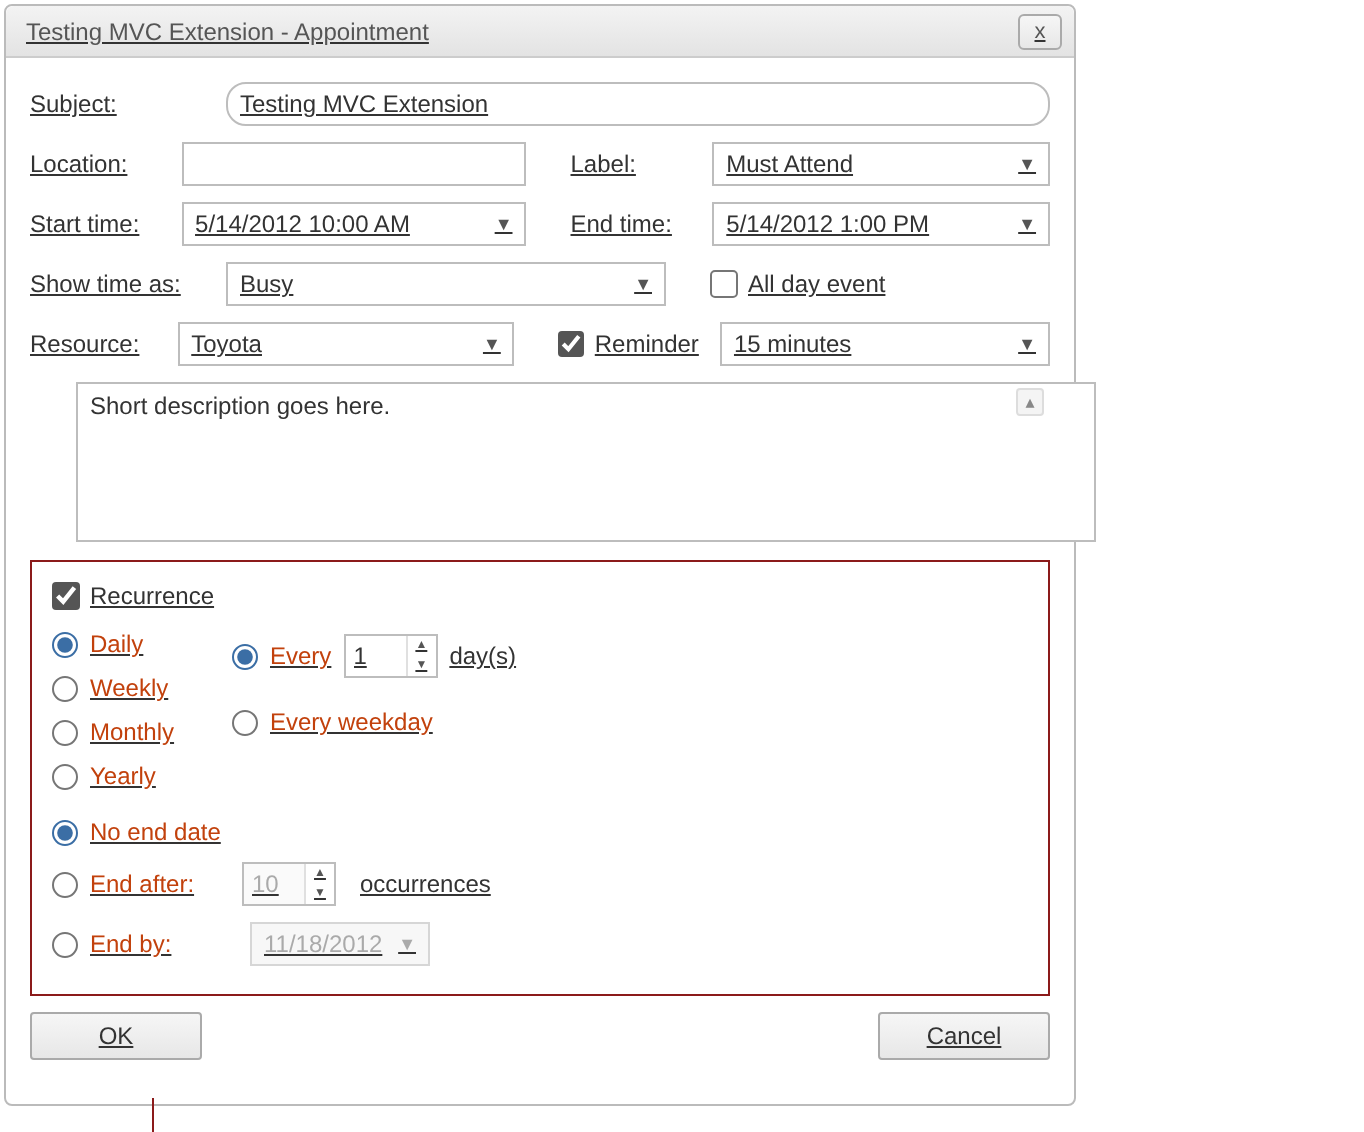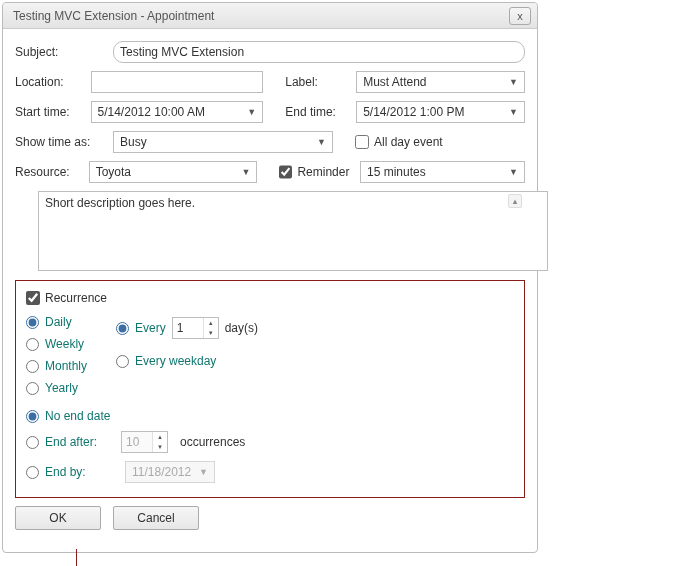--- a/index.html
+++ b/index.html
@@ -10,20 +10,21 @@
     font-size: 12px;
     background: #fff;
     color: #333;
   }
   .window {
     width: 536px;
     margin: 2px;
     border: 1px solid #bbb;
     border-radius: 4px;
     background: #fff;
+    text-decoration: underline;
   }
   .titlebar {
     height: 26px;
     background: linear-gradient(#f3f3f3, #e3e3e3);
     border-bottom: 1px solid #ccc;
     border-radius: 4px 4px 0 0;
     display: flex;
     align-items: center;
     padding: 0 6px 0 10px;
     color: #555;
@@ -125,21 +126,21 @@
   .rec-right { flex:1; padding-top: 2px; }
   .radio-row {
     display:flex; align-items:center;
     margin-bottom: 8px;
   }
   .radio {
     width: 13px; height: 13px;
     margin: 0;
     accent-color: #3b6ea5;
   }
-  .radio-lbl { margin-left: 6px; color:#0f766e; }
+  .radio-lbl { margin-left: 6px; color:#c2410c; }
   .spinner {
     display:inline-flex; align-items:stretch;
     border:1px solid #bdbdbd;
     height: 22px;
     background:#fff;
     margin: 0 6px;
   }
   .spinner input {
     border:none; width: 30px; padding: 0 4px;
     font-family:inherit; font-size:12px; color:#333;
@@ -160,21 +161,21 @@
     border:1px solid #d6d6d6;
     height:22px; padding: 0 6px;
     background:#f7f7f7;
     color:#aaa;
     min-width: 90px;
     justify-content:space-between;
     margin-left: 10px;
   }
   .end-rows { margin-top: 6px; }
   .btnbar {
-    display:flex; justify-content:flex-start; gap: 12px;
+    display:flex; justify-content:space-between; gap: 12px;
     padding: 8px 0 14px 0;
   }
   .btn {
     width: 86px; height: 24px;
     border: 1px solid #aaa;
     background: linear-gradient(#f6f6f6,#e7e7e7);
     border-radius: 2px;
     font-family: inherit; font-size:12px; color:#333;
     cursor:pointer;
   }

